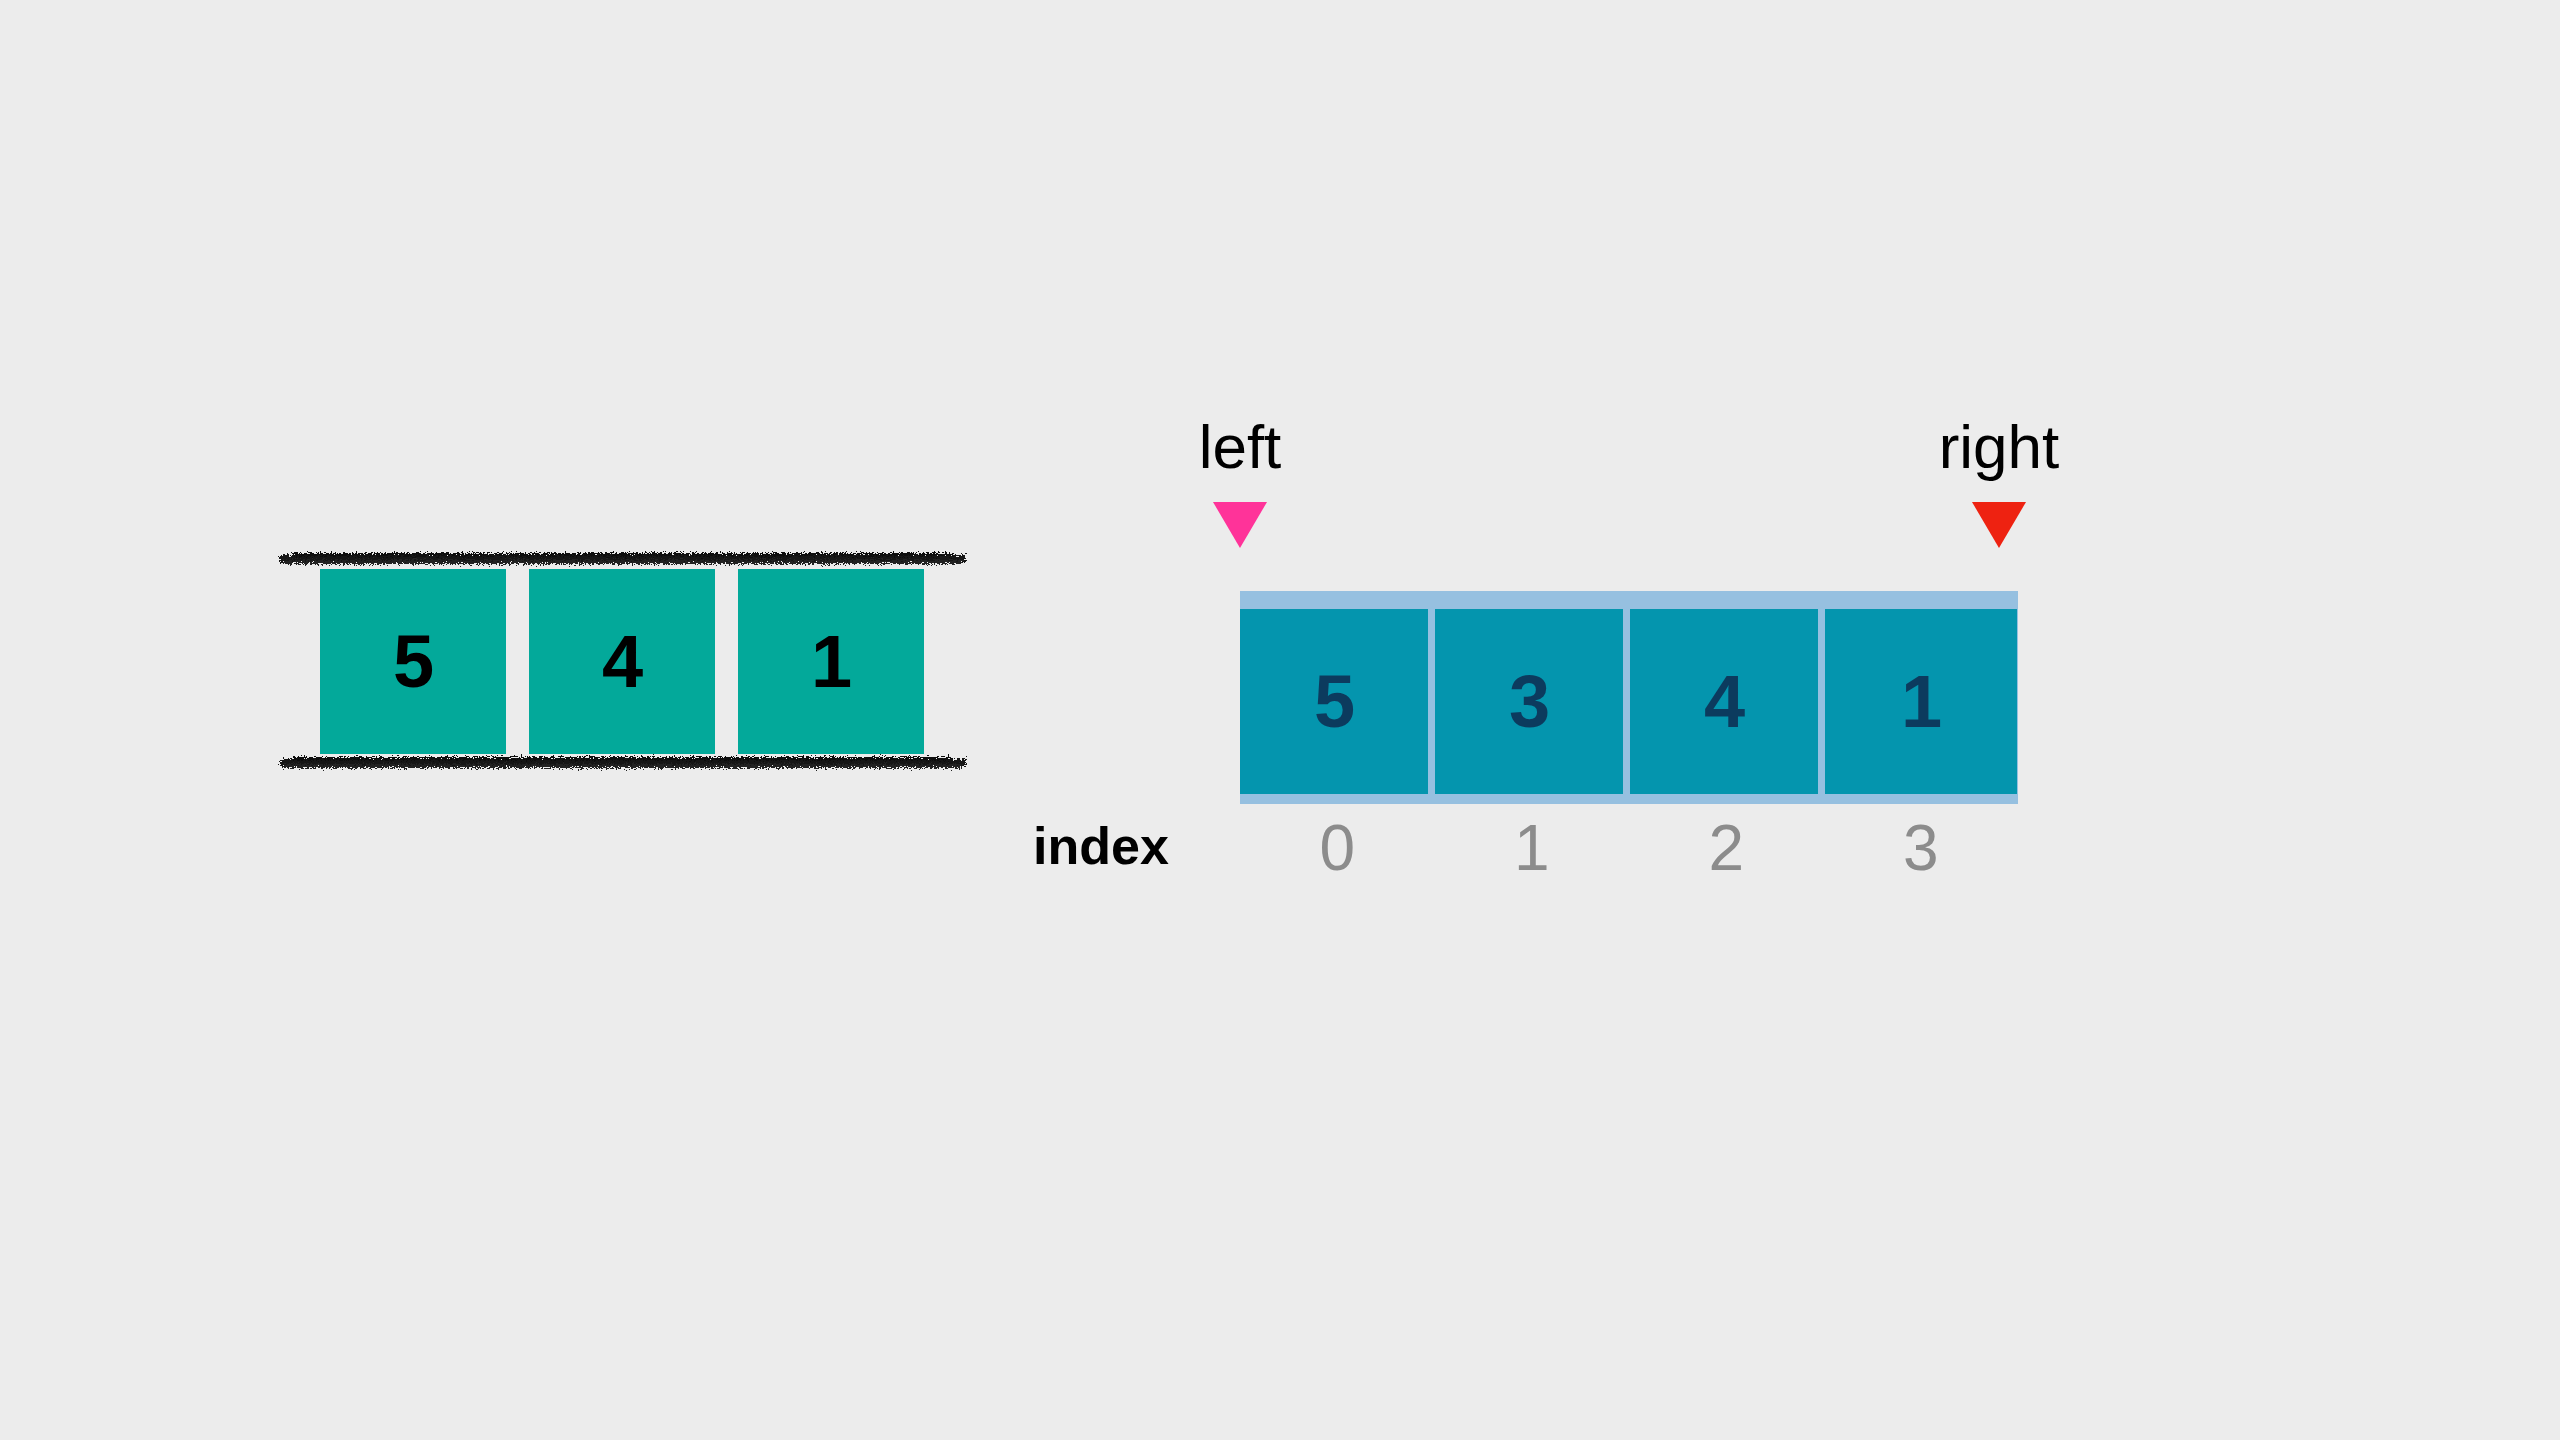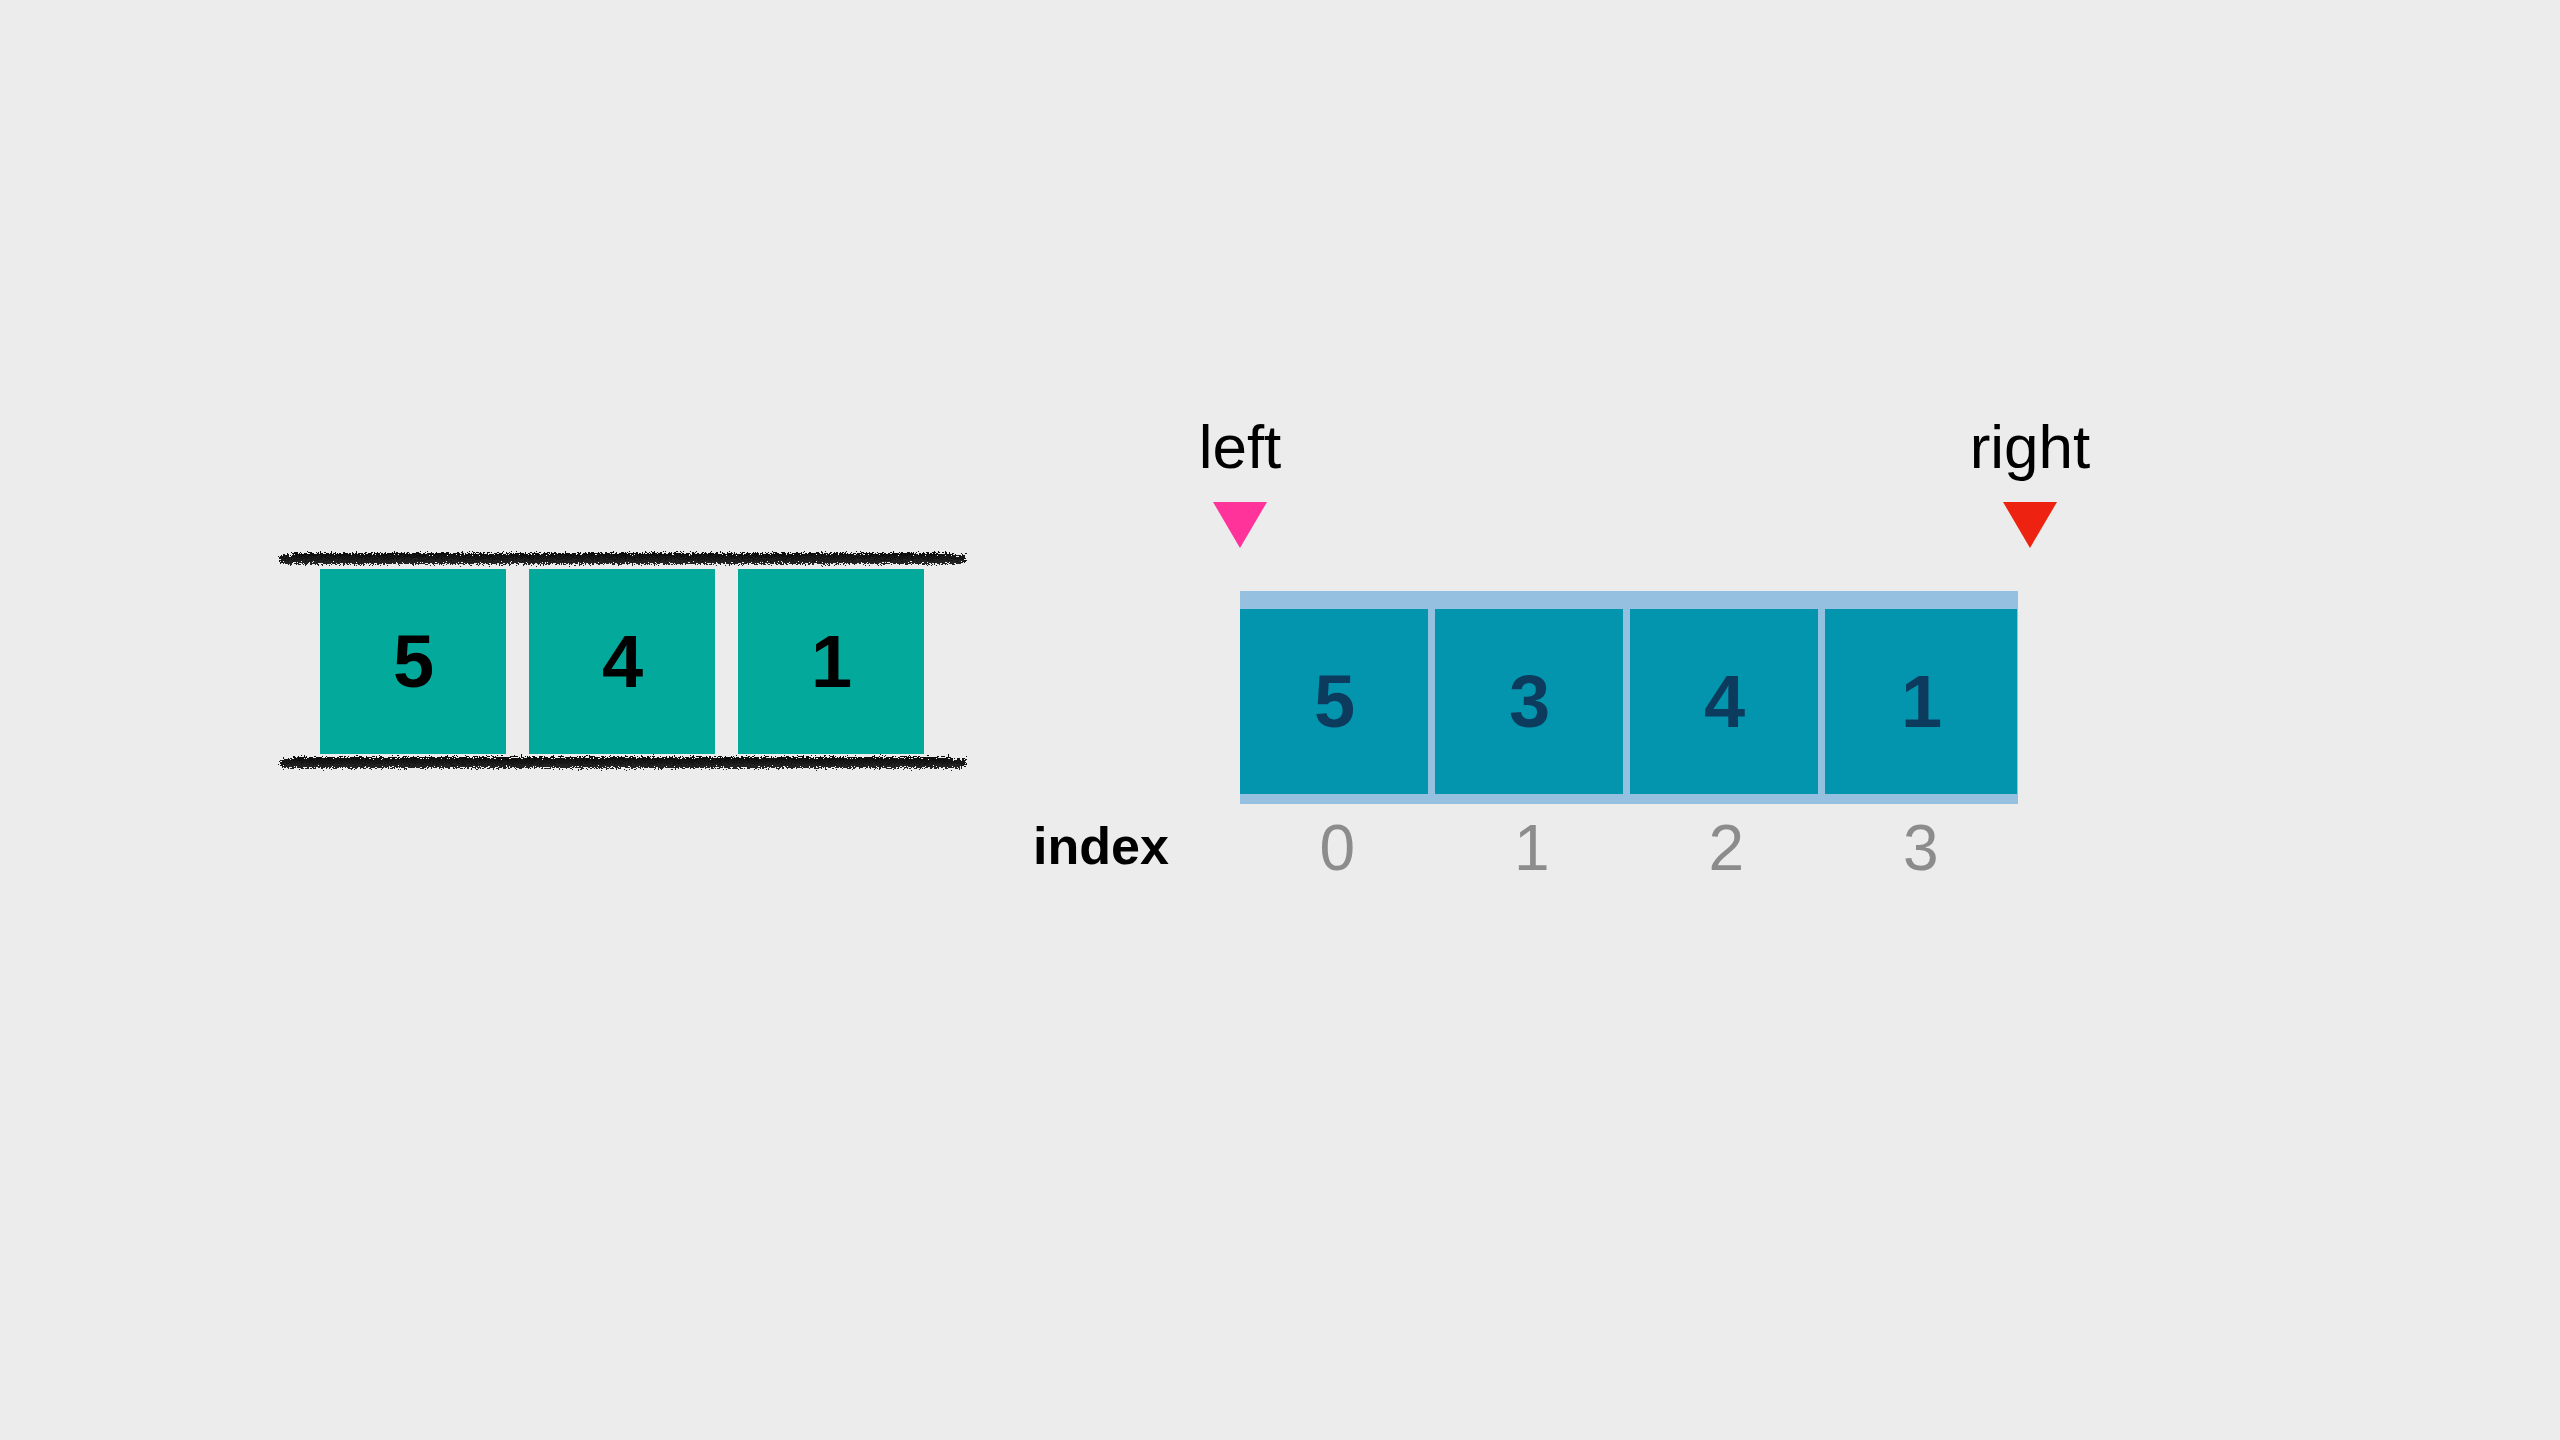--- a/index.html
+++ b/index.html
@@ -90,21 +90,21 @@
   }
   .pointer-tri {
     margin-top: 24px;
     width: 0;
     height: 0;
     border-left: 27px solid transparent;
     border-right: 27px solid transparent;
     border-top: 46px solid #ff3399;
   }
   #pointer-left  { left: -95px; }
-  #pointer-right { left: 695px; justify-content: flex-end; }
+  #pointer-right { left: 664px; justify-content: flex-end; }
   #pointer-right .pointer-tri { border-top-color: #ee2211; }
 
   #array-track {
     position: absolute;
     left: 0;
     top: 175px;
     width: 778px;
     height: 213px;
     background: #96c0e0;
     display: flex;

